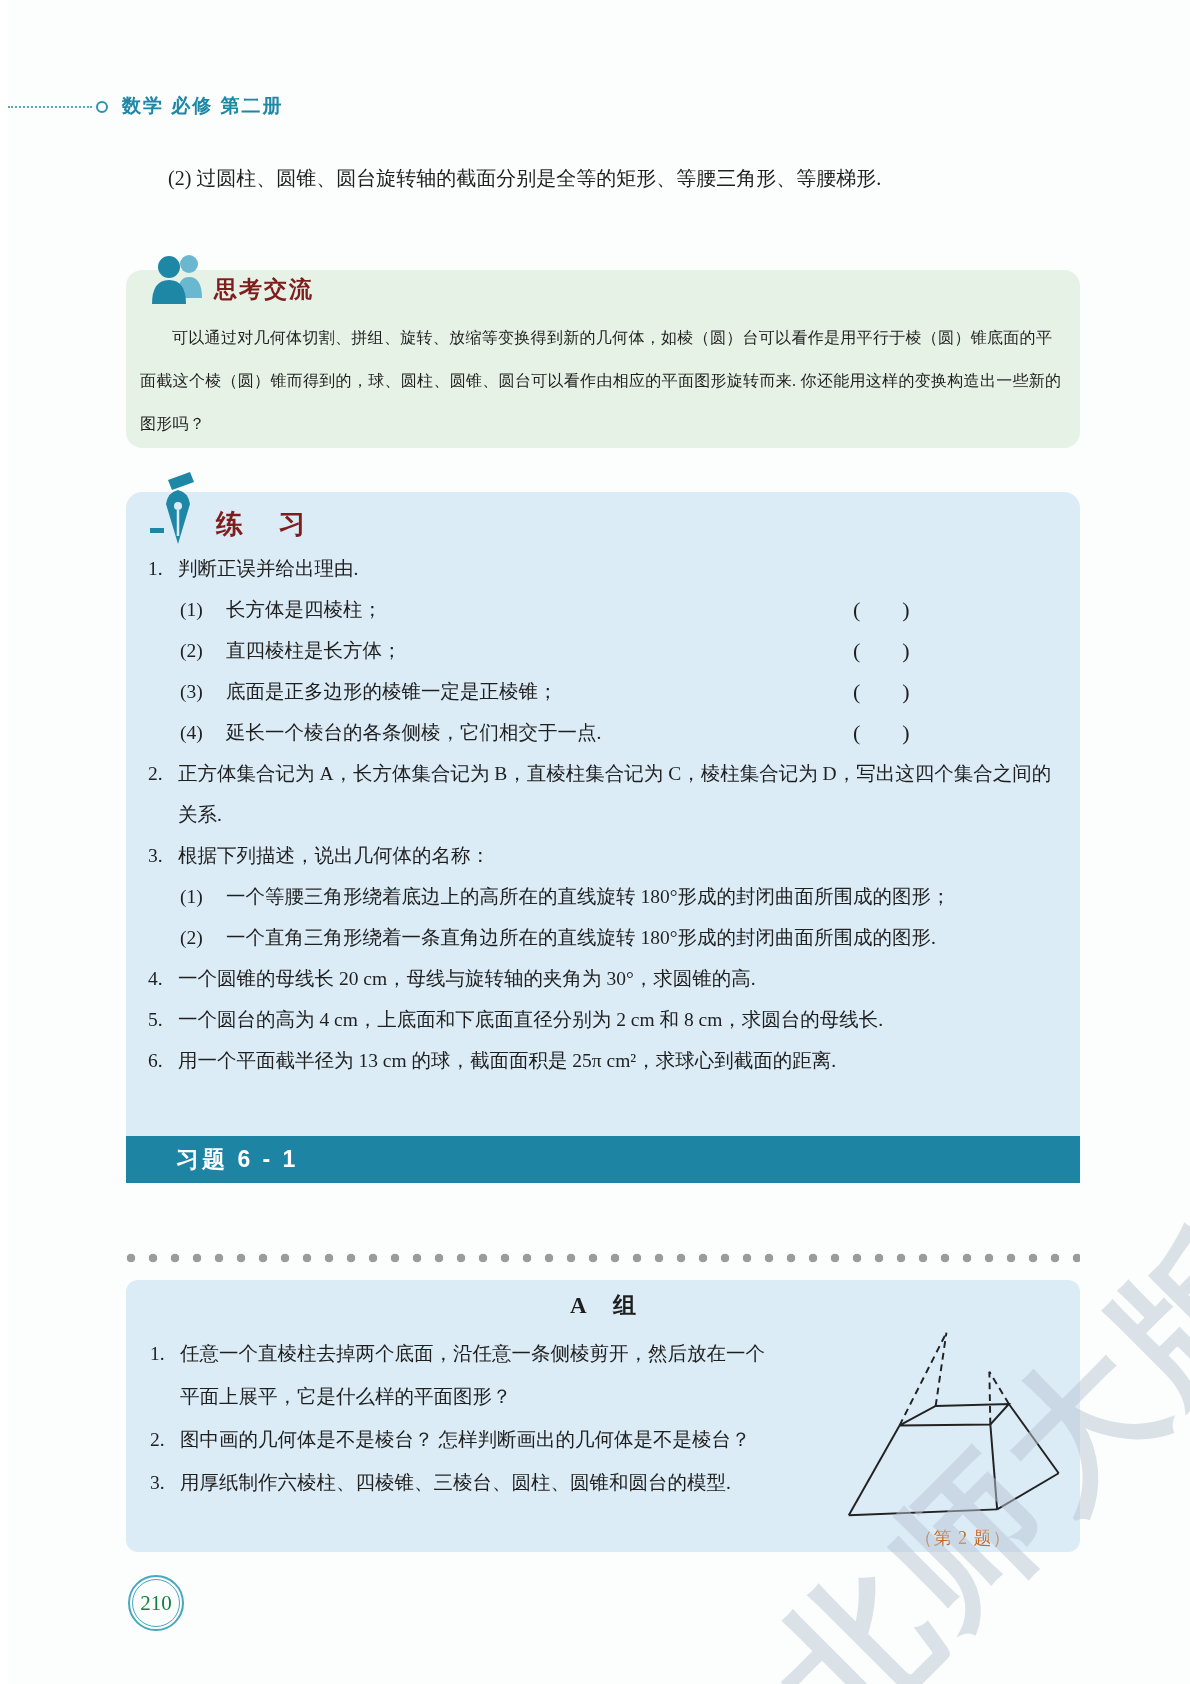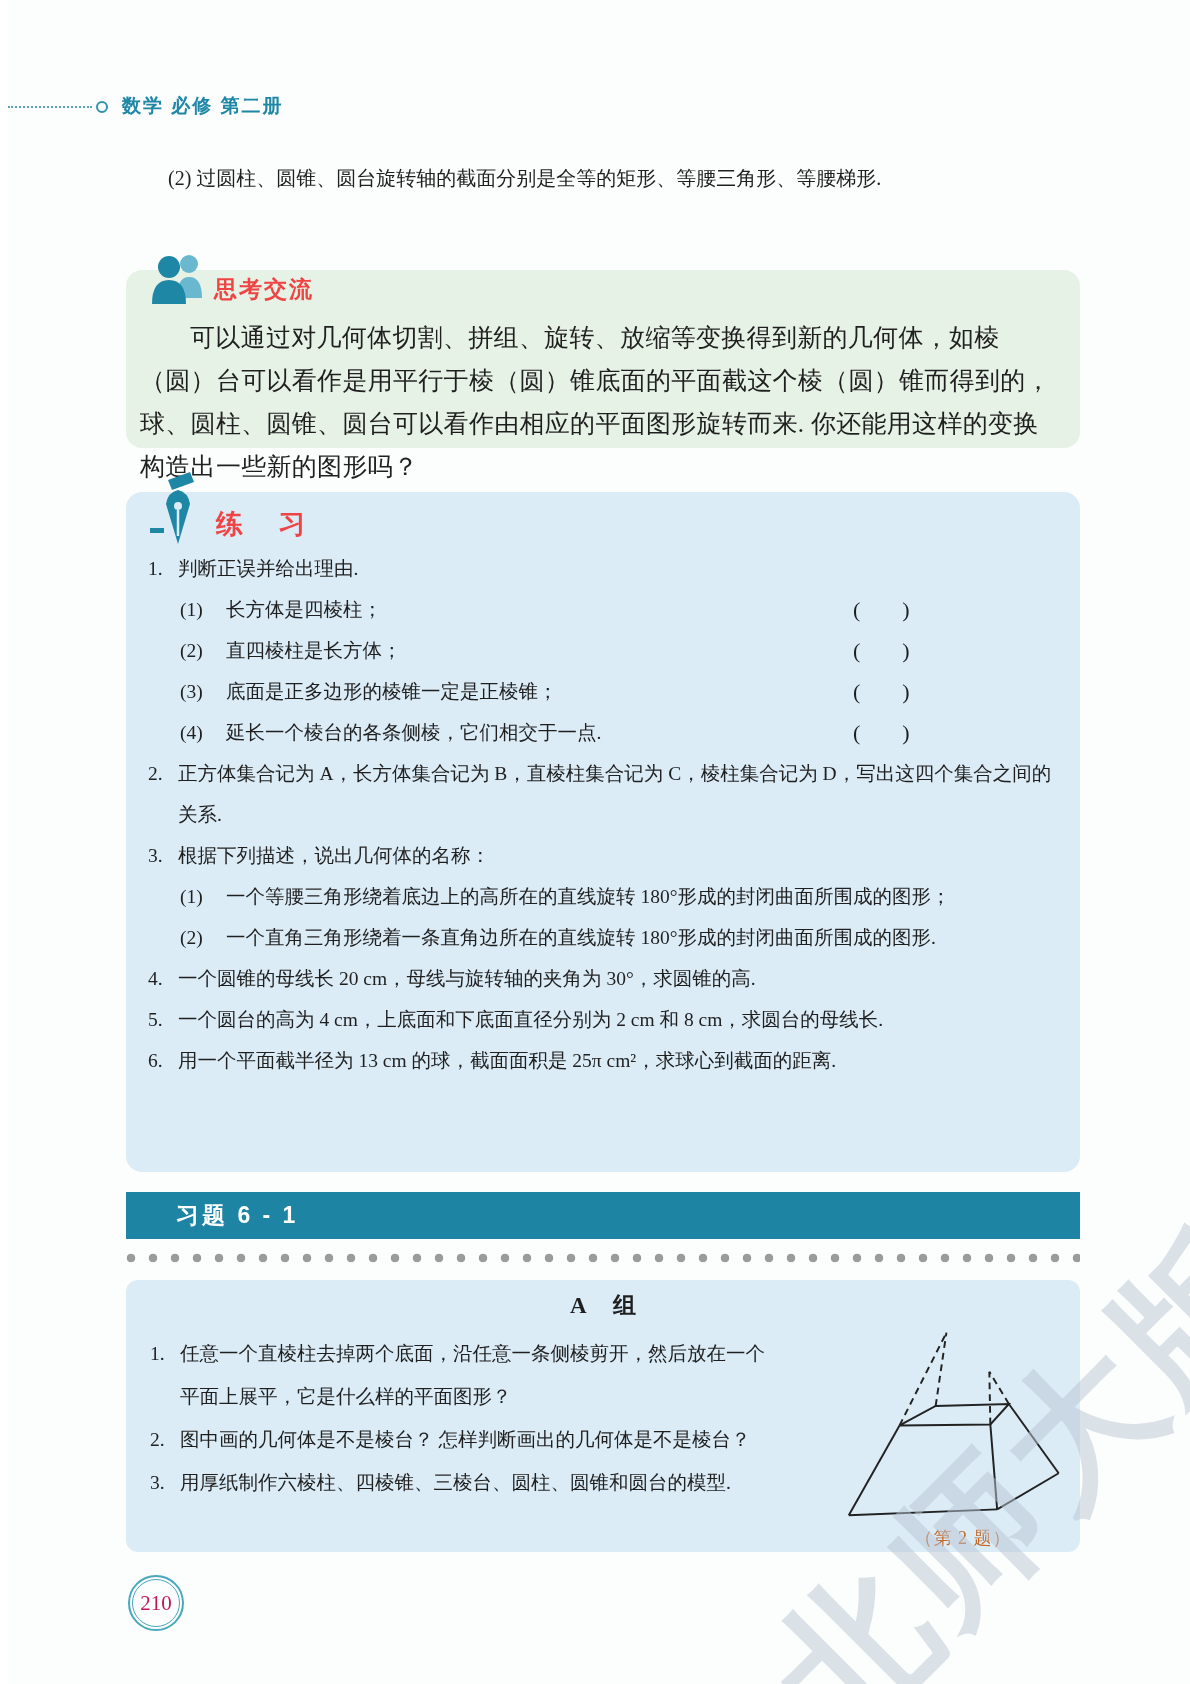--- a/index.html
+++ b/index.html
@@ -16,54 +16,54 @@
   .hdr-title{position:absolute; left:114px; top:93px; font-family:"Liberation Sans","DejaVu Sans",sans-serif;
     font-weight:bold; font-size:19px; color:#1e87a6; letter-spacing:2px;}
   
   .intro{position:absolute; left:160px; top:156px; width:910px; font-size:20px; line-height:44px;}
   
   .box{position:absolute; left:118px; width:954px; box-sizing:border-box;}
   .think-box{top:270px; height:178px; background:#e7f2e6; border-radius:16px;}
   .practice-box{top:492px; height:680px; background:#dbecf7; border-radius:16px;}
   .icon-people{position:absolute; left:140px; top:252px; z-index:2;}
   .icon-pen{position:absolute; left:142px; top:468px; z-index:2;}
-  .sec-title{position:absolute; font-family:"Liberation Sans","DejaVu Sans",sans-serif; font-weight:bold; color:#ef4444;}
+  .sec-title{position:absolute; font-family:"Liberation Sans","DejaVu Sans",sans-serif; font-weight:bold; color:#7f1d1d;}
   .think-title{left:206px; top:274px; font-size:23px; letter-spacing:2px;}
   .practice-title{left:208px; top:506px; font-size:27px; letter-spacing:14px;}
-  .think-para{position:absolute; left:132px; top:316px; width:922px; font-size:25px; line-height:43px;
+  .think-para{position:absolute; left:132px; top:316px; width:922px; font-size:16px; line-height:43px;
     text-indent:2em; letter-spacing:0.3px;}
   .practice-content{position:absolute; left:140px; top:548px; width:920px; font-size:19.5px; line-height:41px;}
   .row{display:flex; position:relative;}
   .row .num{flex:0 0 30px;}
   .row.sub{padding-left:32px;}
   .row.sub .num{flex:0 0 46px;}
   .row .txt{flex:1 1 auto;}
   .blank{position:absolute; left:705px; top:0; font-size:22px;}
   .blank .po{display:inline-block;}
   .blank .pc{display:inline-block; margin-left:42px;}
   
-  .ex-bar{position:absolute; left:118px; top:1192px; width:954px; height:47px; background:#1d84a4;}
+  .ex-bar{position:absolute; left:118px; top:1136px; width:954px; height:47px; background:#1d84a4;}
   .ex-bar-title{position:absolute; left:50px; top:0; line-height:47px; color:#ffffff;
     font-family:"Liberation Sans","DejaVu Sans",sans-serif; font-weight:bold; font-size:23px; letter-spacing:3px;}
   .dots-row{position:absolute; left:118px; top:1253px; width:954px; height:10px;
     background-image:radial-gradient(circle at 5px 5px, #9b9b9b 4px, rgba(0,0,0,0) 4.6px);
     background-size:22px 10px; background-repeat:repeat-x;}
   
   .a-box{position:absolute; left:118px; top:1280px; width:954px; height:272px; background:#dbecf7; border-radius:12px;}
   .a-label{position:absolute; left:0; top:10px; width:100%; text-align:center;
     font-weight:bold; font-size:23px; word-spacing:22px;}
   .a-items{position:absolute; left:24px; top:52px; width:616px; font-size:19.5px; line-height:43px;}
   .figure{position:absolute; left:712px; top:40px; width:250px; height:230px;}
   .fig-caption{position:absolute; left:0; top:206px; width:250px; text-align:center;
     font-size:18px; color:#c2692b; letter-spacing:1px;}
   
   .badge{position:absolute; left:120px; top:1575px; width:56px; height:56px; border:2px solid #49a8bd;
     border-radius:50%; box-sizing:border-box;}
   .badge-inner{position:absolute; left:2px; top:2px; right:2px; bottom:2px; border:1.5px solid #49a8bd;
-    border-radius:50%; display:flex; align-items:center; justify-content:center; font-size:21px; color:#be185d;}
+    border-radius:50%; display:flex; align-items:center; justify-content:center; font-size:21px; color:#15803d;}
   
   .watermark{position:absolute; left:690px; top:1350px; width:660px; height:260px;
     transform:rotate(-45deg); font-size:150px; letter-spacing:10px; line-height:260px; text-align:center;
     color:#b9c6d3; opacity:0.5; z-index:5; pointer-events:none; font-weight:bold;}
   svg{display:block;}
 </style>
 </head>
 <body>
 
 <div class="page">

